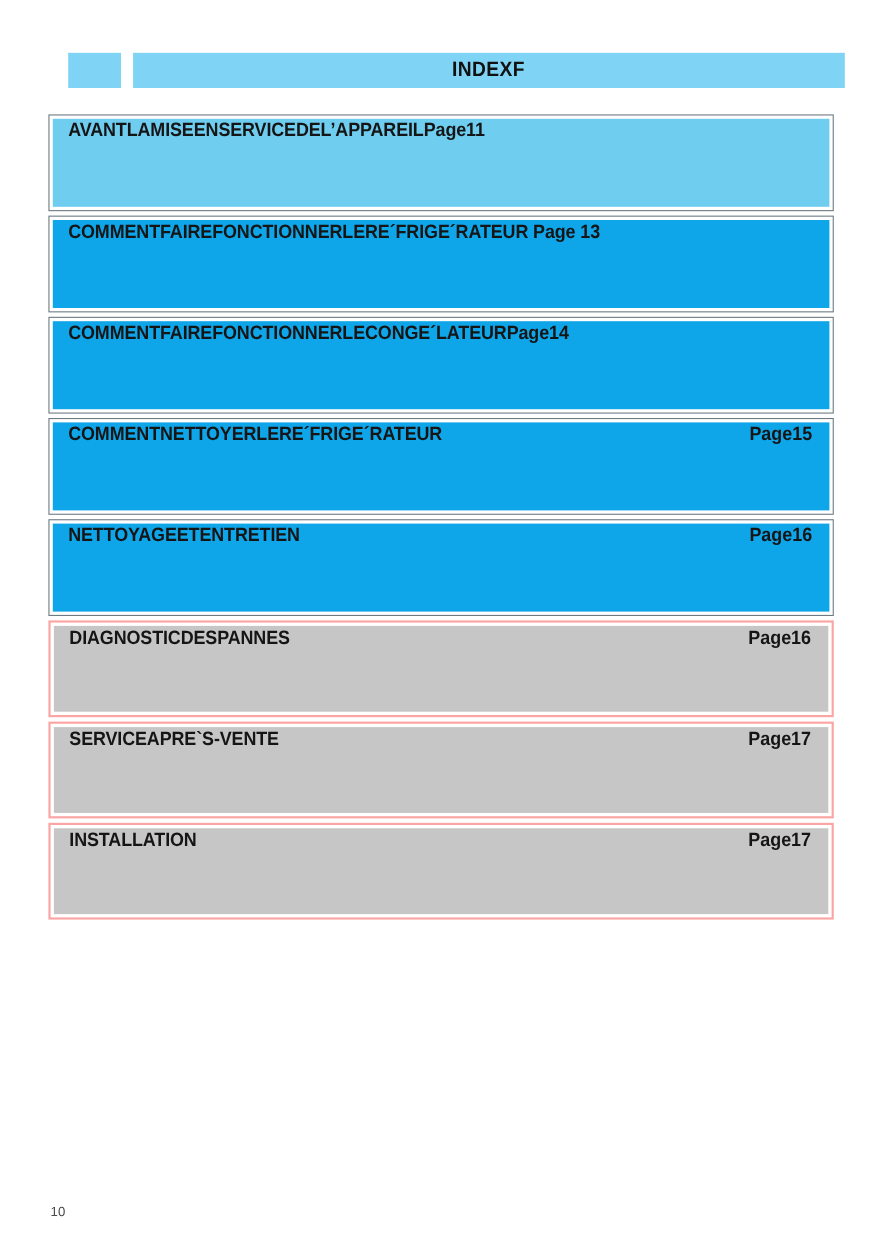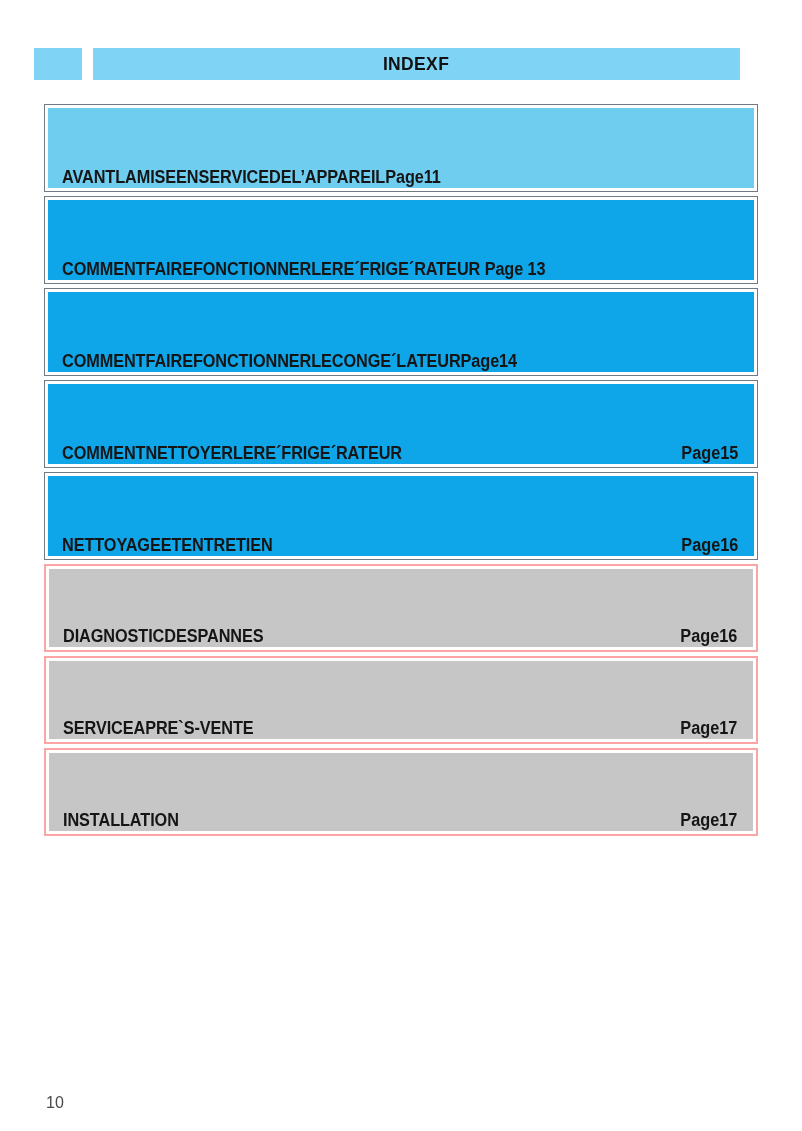--- a/index.html
+++ b/index.html
@@ -20,21 +20,21 @@
     position: absolute;
     left: 0; top: 0;
     width: 802px;
     height: 1131px;
     background: #ffffff;
   }
 
   
   .header {
     position: absolute;
-    left: 34px;
+    left: 62px;
     top: 48px;
     width: 706px;
     height: 32px;
   }
   .header-swatch {
     position: absolute;
     left: 0;
     top: 0;
     width: 48px;
     height: 32px;
@@ -74,21 +74,21 @@
     border: 1px solid #6E7B82;
     padding: 3px;
     background: #ffffff;
     margin-bottom: 4px;
   }
   .row-inner {
     box-sizing: border-box;
     width: 100%;
     height: 100%;
     display: flex;
-    align-items: flex-end;
+    align-items: flex-start;
     padding: 0 14px;
     position: relative;
   }
   .row.h88  { height: 88px; }
 
   .row.blue-dark  .row-inner { background: #6FCDF0; }
   .row.blue-light .row-inner { background: #0ea5e9; }
   .row.gray       .row-inner { background: #C6C6C6; }
 
   .row.gray { border: 2px solid #fca5a5; }
@@ -111,21 +111,21 @@
     white-space: pre;
     transform: scaleX(0.93);
     transform-origin: right center;
   }
 
   
   .footer {
     position: absolute;
     left: 46px;
     top: 1094px;
-    font-size: 16px;
+    font-size: 12px;
     font-weight: normal;
     color: #4a4a4a;
   }
 </style>
 </head>
 <body>
 
 <div class="page">
 
   <div class="header">

